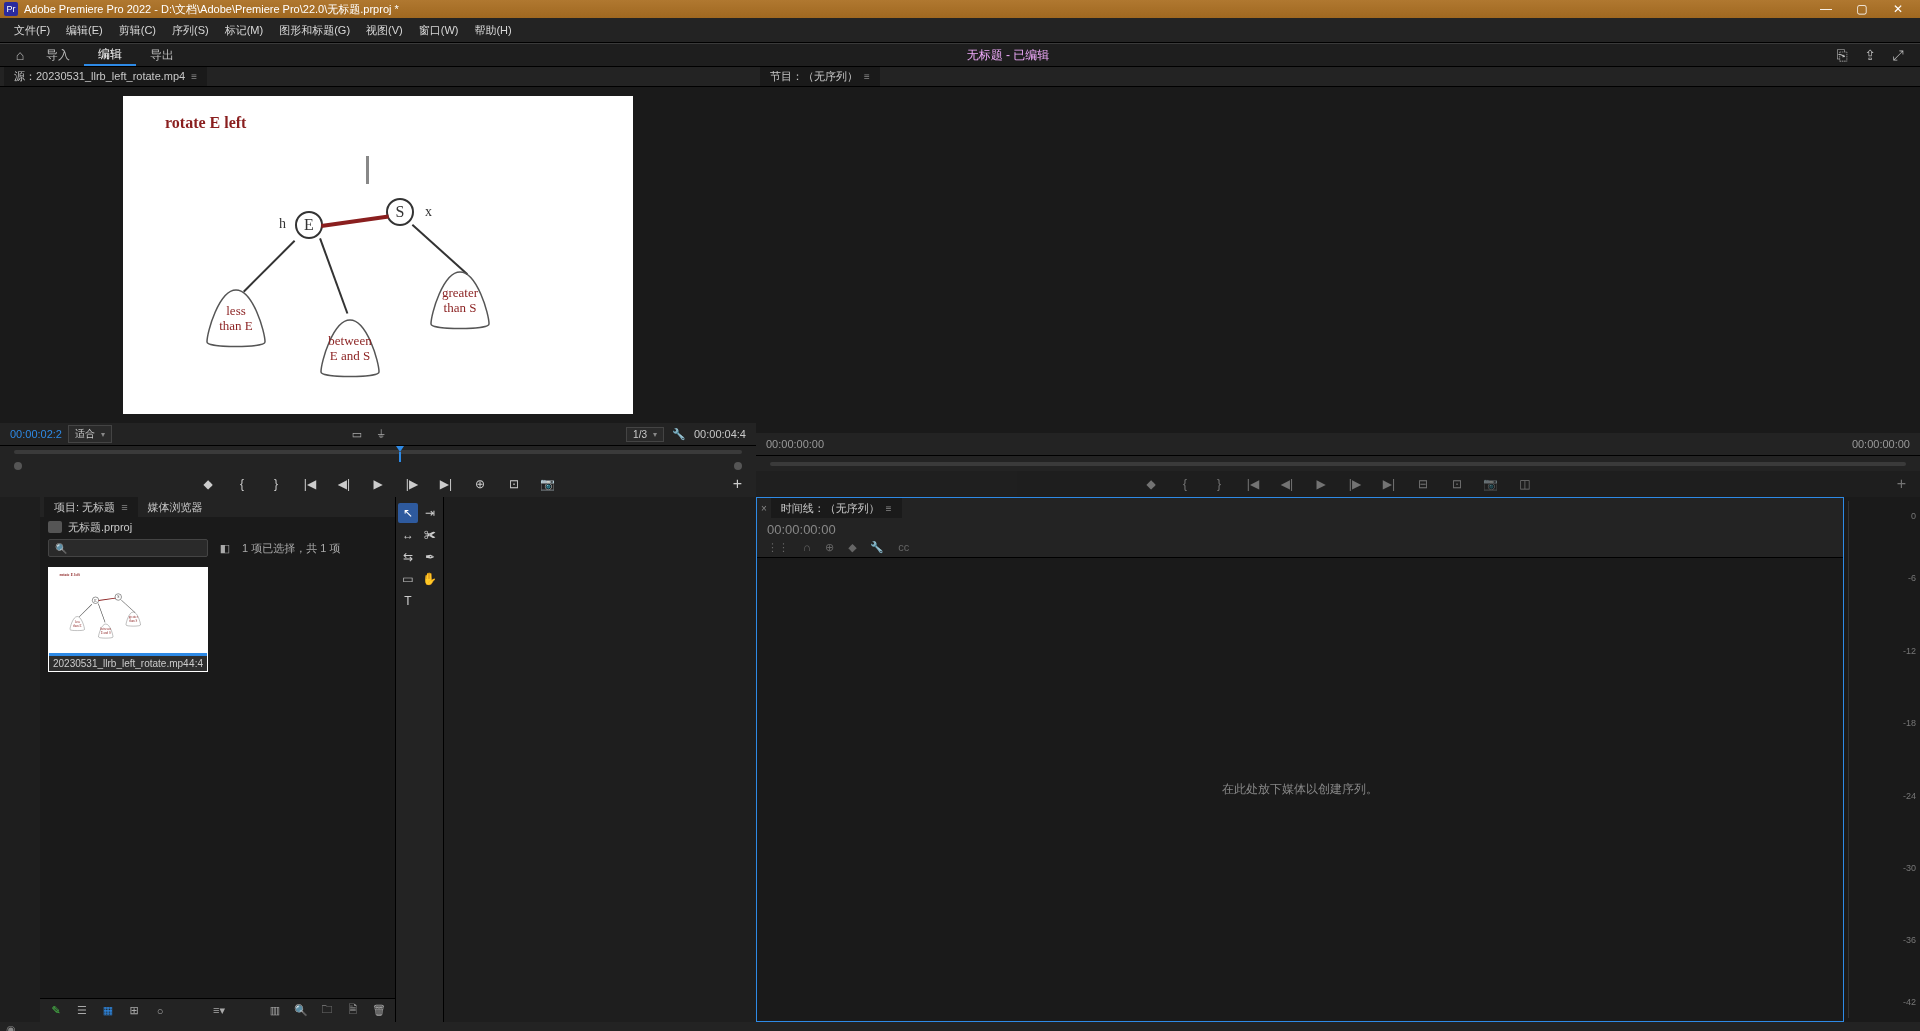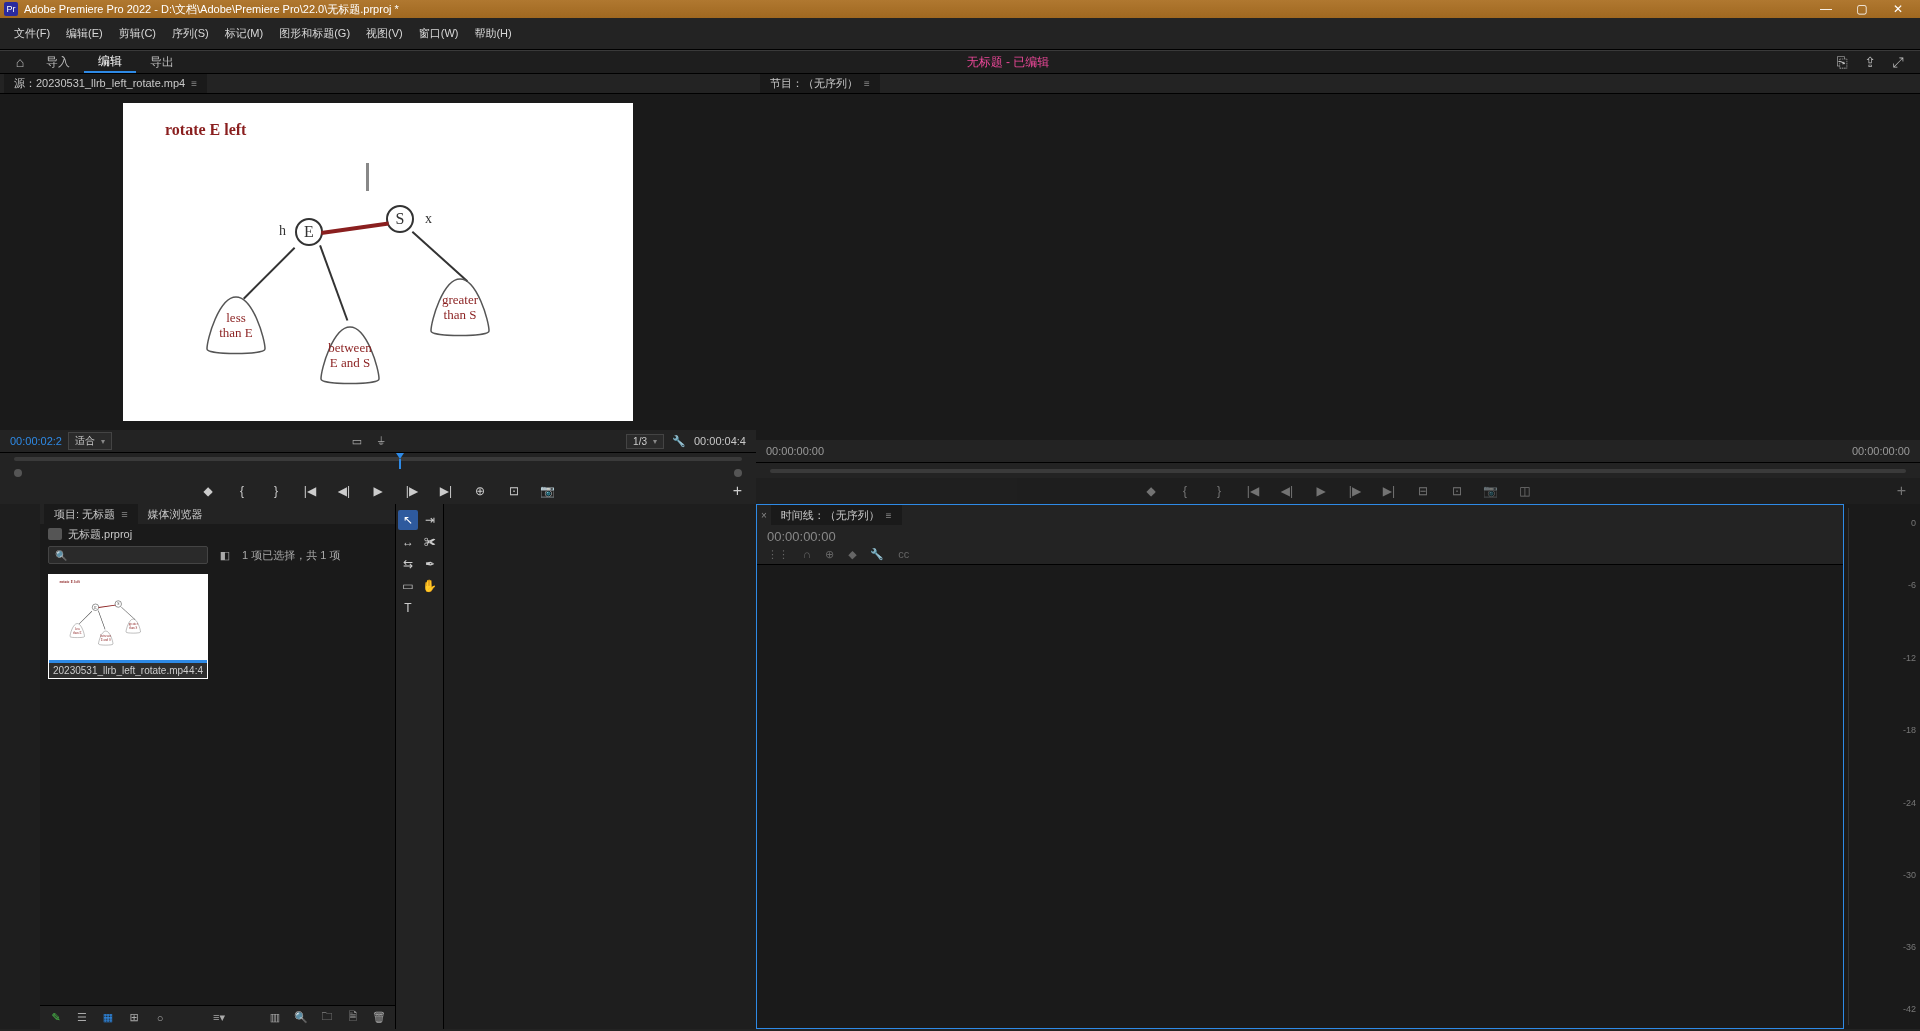--- a/index.html
+++ b/index.html
@@ -5,29 +5,29 @@
 * { margin: 0; padding: 0; box-sizing: border-box; font-family: "Microsoft YaHei", Arial, sans-serif; }
 body { background: #1e1e1e; color: #c8c8c8; font-size: 11px; overflow: hidden; width: 1920px; height: 1031px; }
 
 
 .title-bar { height: 18px; background: linear-gradient(#b07830,#a06820); display: flex; align-items: center; padding: 0 4px; color: #fff; font-size: 11px; }
 .title-bar .app-ico { width: 14px; height: 14px; background: #2a2a9e; color: #fff; font-size: 9px; display: flex; align-items: center; justify-content: center; margin-right: 6px; border-radius: 2px; }
 .title-bar .spacer { flex: 1; }
 .title-bar .winbtn { width: 36px; height: 16px; display: flex; align-items: center; justify-content: center; font-size: 12px; color: #fff; }
 
 
-.menu-bar { height: 32px; background: #232323; display: flex; align-items: center; padding: 0 6px; border-bottom: 1px solid #000; }
+.menu-bar { height: 25px; background: #232323; display: flex; align-items: center; padding: 0 6px; border-bottom: 1px solid #000; }
 .menu-bar .menu-item { padding: 0 8px; font-size: 11px; color: #d8d8d8; height: 100%; display: flex; align-items: center; }
 
 
 .header-row { height: 24px; background: #1e1e1e; border-top: 1px solid #3a3a3a; border-bottom: 1px solid #000; display: flex; align-items: center; padding: 0 8px; }
 .header-row .home-ico { width: 24px; text-align: center; font-size: 14px; color: #bbb; }
 .header-row .ws-tab { padding: 0 14px; height: 100%; display: flex; align-items: center; color: #bbb; font-size: 12px; }
 .header-row .ws-tab.active { color: #fff; border-bottom: 2px solid #2e8ae6; }
-.header-row .center { flex: 1; text-align: center; color: #ec4899; font-size: 12px; }
+.header-row .center { flex: 1; text-align: center; color: #f0abfc; font-size: 12px; }
 .header-row .right-ico { width: 28px; text-align: center; font-size: 14px; color: #bbb; }
 
 
 .main { display: flex; height: calc(1031px - 18px - 18px - 24px - 16px); }
 .col-left { flex: 0 0 756px; display: flex; flex-direction: column; }
 .col-right { flex: 1; display: flex; flex-direction: column; }
 
 
 .panel-tab-row { height: 20px; background: #232323; display: flex; align-items: center; padding: 0 4px; border-bottom: 1px solid #000; }
 .panel-tab { padding: 0 10px; height: 100%; display: flex; align-items: center; font-size: 11px; color: #c8c8c8; }
@@ -390,20 +390,23 @@
           <div class="tl-time">00:00:00:00</div>
           <div class="tl-ctrl-row">
             <span class="tlc">⋮⋮</span>
             <span class="tlc">∩</span>
             <span class="tlc">⊕</span>
             <span class="tlc">◆</span>
             <span class="tlc">🔧</span>
             <span class="tlc">cc</span>
           </div>
         </div>
+        <div class="tl-body">
+          <div class="tl-empty-msg">在此处放下媒体以创建序列。</div>
+        </div>
       </div>
       <div class="audio-meter">
         <div class="meter-scale">
           <div class="meter-tick" style="top:2%">0</div>
           <div class="meter-tick" style="top:14%">-6</div>
           <div class="meter-tick" style="top:28%">-12</div>
           <div class="meter-tick" style="top:42%">-18</div>
           <div class="meter-tick" style="top:56%">-24</div>
           <div class="meter-tick" style="top:70%">-30</div>
           <div class="meter-tick" style="top:84%">-36</div>

